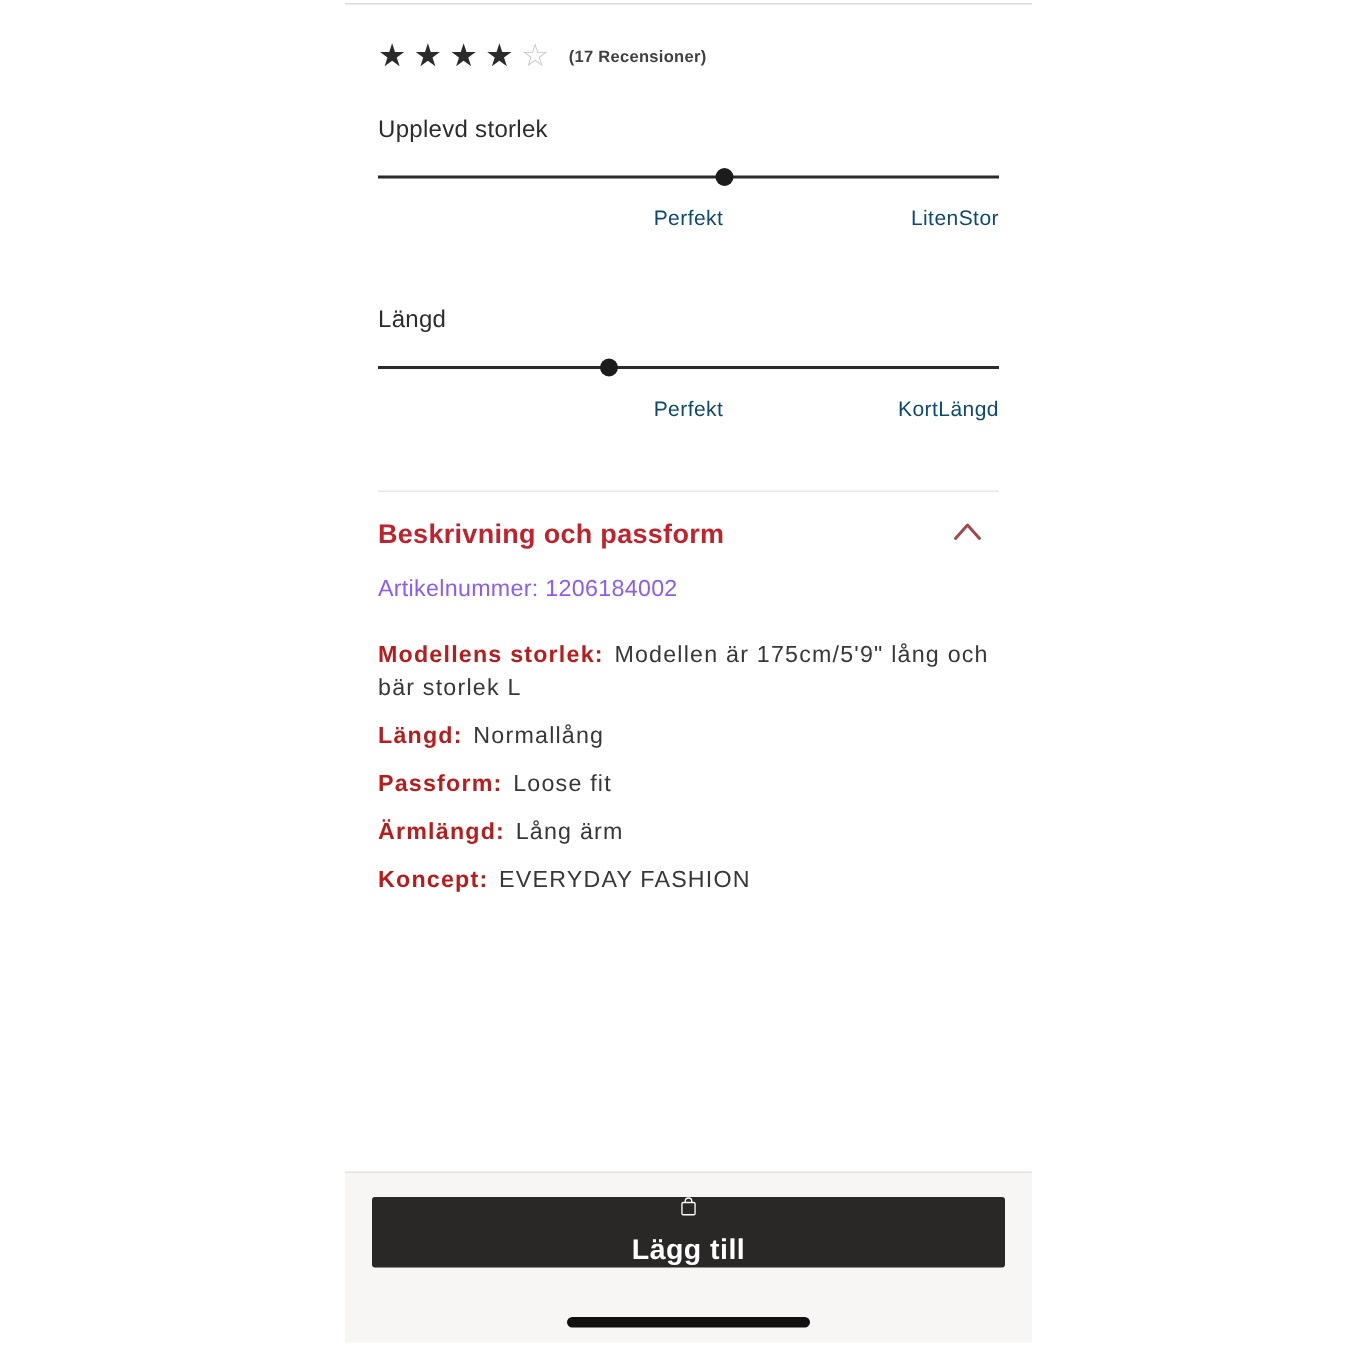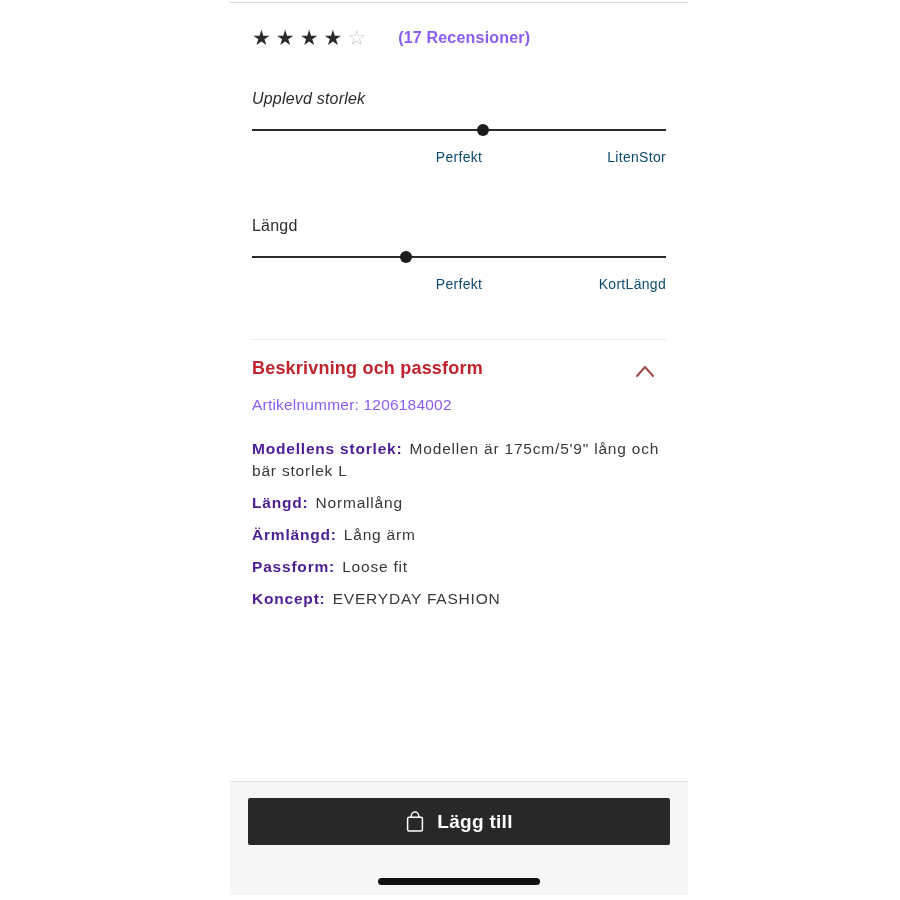--- a/index.html
+++ b/index.html
@@ -7,52 +7,52 @@
   body { font-family:"Liberation Sans","DejaVu Sans",sans-serif; color:#3a3a3a; }
   .page { position:relative; width:900px; height:900px; background:#fff; overflow:hidden; }
   .phone-col { position:absolute; left:230px; top:0; width:458px; height:900px; background:#fff; }
   .top-hairline { height:3px; border-bottom:1px solid #d9d9d9; }
   .content { padding:0 22px; }
 
   
   .rating-row { display:flex; align-items:center; margin-top:24px; height:22px; }
   .stars { display:flex; gap:5px; font-size:21px; line-height:22px; color:#2b2b2b; }
   .star.empty { color:#c9c9c9; }
-  .reviews-link { margin-left:32px; font-weight:bold; font-size:16px; color:#8b5cf6; letter-spacing:0.2px; }
+  .reviews-link { margin-left:13px; font-weight:bold; font-size:11px; color:#404040; letter-spacing:0.2px; }
 
   
   .slider-label { font-size:16px; color:#2c2c2c; font-weight:500; letter-spacing:0.2px; }
-  .slider-label.first { margin-top:41px;font-style:italic; }
+  .slider-label.first { margin-top:29px; }
   .slider-label.second { margin-top:52px; }
   .slider-track { position:relative; margin-top:21px; height:2px; background:#2b2b2b; }
   .slider-knob { position:absolute; top:-5px; width:12px; height:12px; border-radius:50%; background:#1c1c1c; margin-left:-6px; }
   .slider-scale { display:flex; justify-content:flex-end; margin-top:18px; font-size:14px; color:#0c4a6e; letter-spacing:0.3px; }
   .slider-scale .mid { position:absolute; left:50%; transform:translateX(-50%); }
   .slider-scale { position:relative; }
 
   .section-divider { margin-top:47px; border-bottom:1px solid #e8e8e8; }
 
   
-  .section-header { display:flex; align-items:flex-end; justify-content:space-between; margin-top:18px; cursor:pointer; }
+  .section-header { display:flex; align-items:flex-start; justify-content:space-between; margin-top:18px; cursor:pointer; }
   .section-title { font-size:18px; font-weight:bold; color:#bf242e; letter-spacing:0.2px; }
   .chevron { width:22px; height:16px; margin-right:10px; }
   .desc-body { margin-top:10px; font-size:18px; line-height:27.3px; color:#3d3d3d; letter-spacing:0.2px; width:416px; }
   .article-number { margin-top:17px; font-size:15.5px; color:#8b5cf6; letter-spacing:0.2px; }
 
   .attributes { margin-top:24px; }
   .attr-row { font-size:15.5px; line-height:22px; letter-spacing:0.8px; margin-bottom:10px; color:#383838; }
-  .attr-label { font-weight:bold; color:#4c1d95; }
+  .attr-label { font-weight:bold; color:#b91c1c; }
   .attr-value { margin-left:2px; }
 
   
   .footer-bar { position:absolute; left:0; right:0; top:781px; bottom:5px; background:#f7f6f4; border-top:1px solid #e3e3e3; }
   .add-button { display:flex; align-items:center; justify-content:center; gap:12px;
     margin:16px 18px 0 18px; height:47px; background:#292827; border:none; border-radius:2px;
     color:#ffffff; font-family:"Liberation Sans","DejaVu Sans",sans-serif;
-    font-size:19px; font-weight:bold; letter-spacing:0.3px; cursor:pointer; width:calc(100% - 36px); }
+    font-size:19px; font-weight:bold; letter-spacing:0.3px; cursor:pointer; width:calc(100% - 36px);flex-direction:column; }
   .bag-icon { width:20px; height:22px; }
   .home-indicator { position:absolute; left:50%; transform:translateX(-50%); top:96px;
     width:162px; height:7px; border-radius:4px; background:#111; }
 </style>
 </head>
 <body>
 
 <div class="page">
   <div class="phone-col">
     <div class="top-hairline"></div>
@@ -105,26 +105,26 @@
       <div class="attributes">
         <div class="attr-row">
           <span class="attr-label">Modellens storlek:</span>
           <span class="attr-value">Modellen är 175cm/5'9" lång och bär storlek L</span>
         </div>
         <div class="attr-row">
           <span class="attr-label">Längd:</span>
           <span class="attr-value">Normallång</span>
         </div>
         <div class="attr-row">
+          <span class="attr-label">Passform:</span>
+          <span class="attr-value">Loose fit</span>
+        </div>
+        <div class="attr-row">
           <span class="attr-label">Ärmlängd:</span>
           <span class="attr-value">Lång ärm</span>
-        </div>
-        <div class="attr-row">
-          <span class="attr-label">Passform:</span>
-          <span class="attr-value">Loose fit</span>
         </div>
         <div class="attr-row">
           <span class="attr-label">Koncept:</span>
           <span class="attr-value">EVERYDAY FASHION</span>
         </div>
       </div>
     </div>
 
     <div class="footer-bar">
       <button class="add-button">

